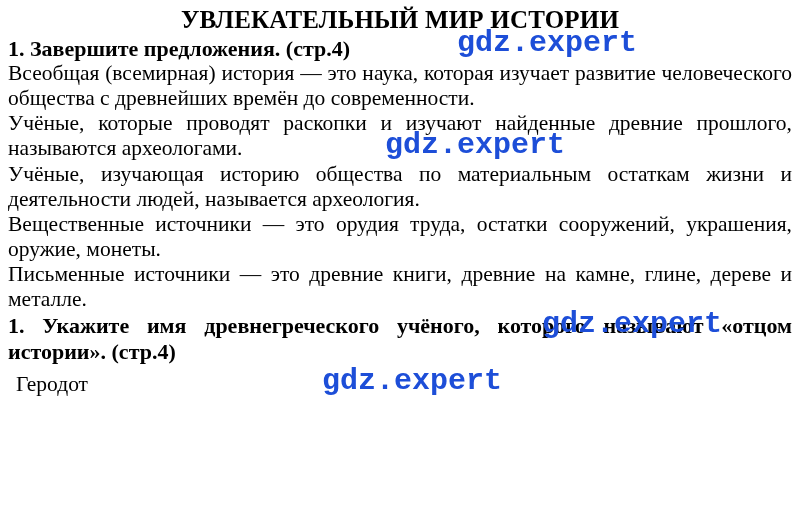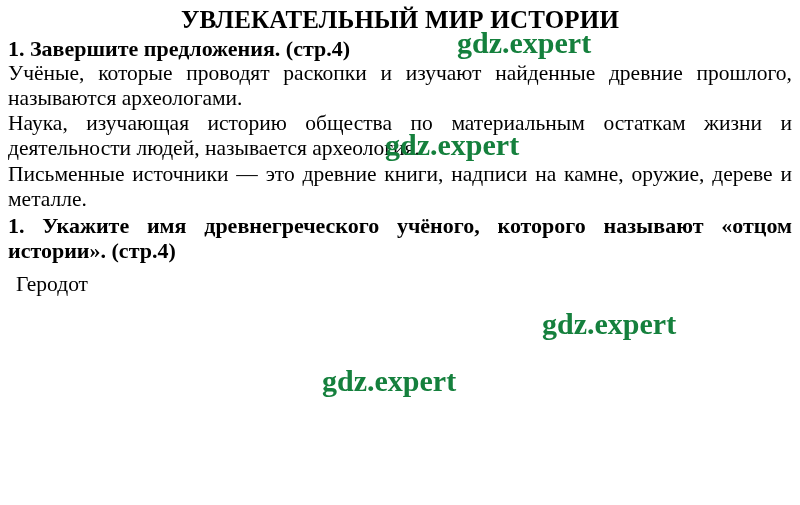--- a/index.html
+++ b/index.html
@@ -56,43 +56,45 @@
     line-height: 1.17;
     margin: 8px;
     text-align: left;
   }
   .block {
     margin-bottom: 1px;
   }
   
   .wm {
     position: absolute;
-    font-family: Liberation Serif, serif;
+    font-family: Liberation Mono, monospace;
     font-weight: bold;
-    color: #15803d;
+    color: #1d4ed8;
     white-space: nowrap;
     pointer-events: none;
   }
   .wm-1 { left: 457px; top: 26px;  font-size: 30px; }
   .wm-2 { left: 385px; top: 128px; font-size: 30px; }
   .wm-3 { left: 542px; top: 307px; font-size: 30px; }
   .wm-4 { left: 322px; top: 364px; font-size: 30px; }
 </style>
 </head>
 <body>
 
 <div class="page">
 
   <h1 class="doc-title">УВЛЕКАТЕЛЬНЫЙ МИР ИСТОРИИ</h1>
 
   <div class="block">
     <p class="q-heading">1. Завершите предложения. (стр.4)</p>
+    <p class="para just">Всеобщая (всемирная) история — это наука, которая изучает развитие человеческого общества с древнейших времён до современности.</p>
     <p class="para just">Учёные, которые проводят раскопки и изучают найденные древние прошлого, называются археологами.</p>
-    <p class="para">Наука, изучающая историю общества по материальным остаткам жизни и деятельности людей, называется археология.</p>
-    <p class="para">Письменные источники — это древние книги, надписи на камне, оружие, дереве и металле.</p>
+    <p class="para">Учёные, изучающая историю общества по материальным остаткам жизни и деятельности людей, называется археология.</p>
+    <p class="para just">Вещественные источники — это орудия труда, остатки сооружений, украшения, оружие, монеты.</p>
+    <p class="para">Письменные источники — это древние книги, древние на камне, глине, дереве и металле.</p>
   </div>
 
   <div class="block">
     <p class="q-heading spread">1. Укажите имя древнегреческого учёного, которого называют «отцом истории». (стр.4)</p>
     <p class="answer">Геродот</p>
   </div>
 
   <span class="wm wm-1">gdz.expert</span>
   <span class="wm wm-2">gdz.expert</span>
   <span class="wm wm-3">gdz.expert</span>

